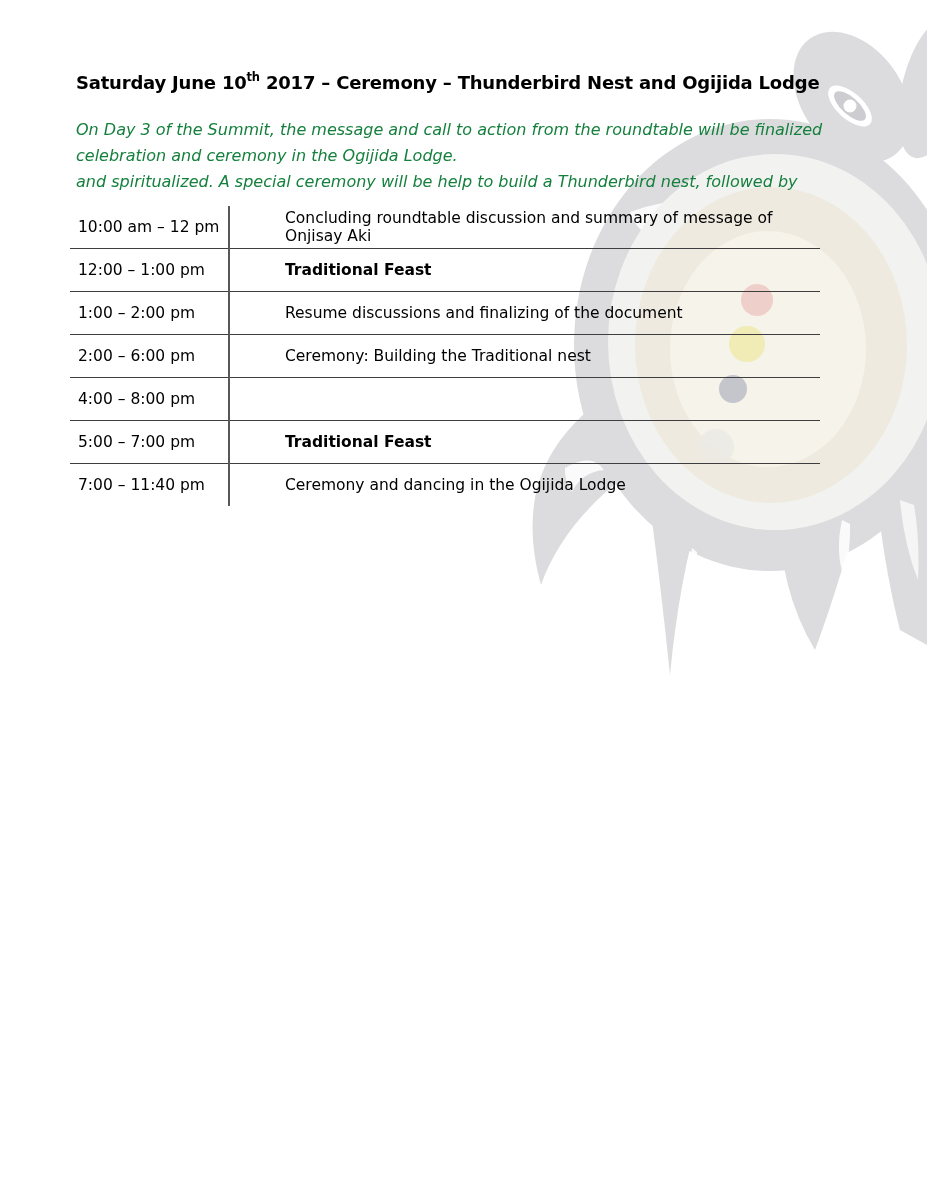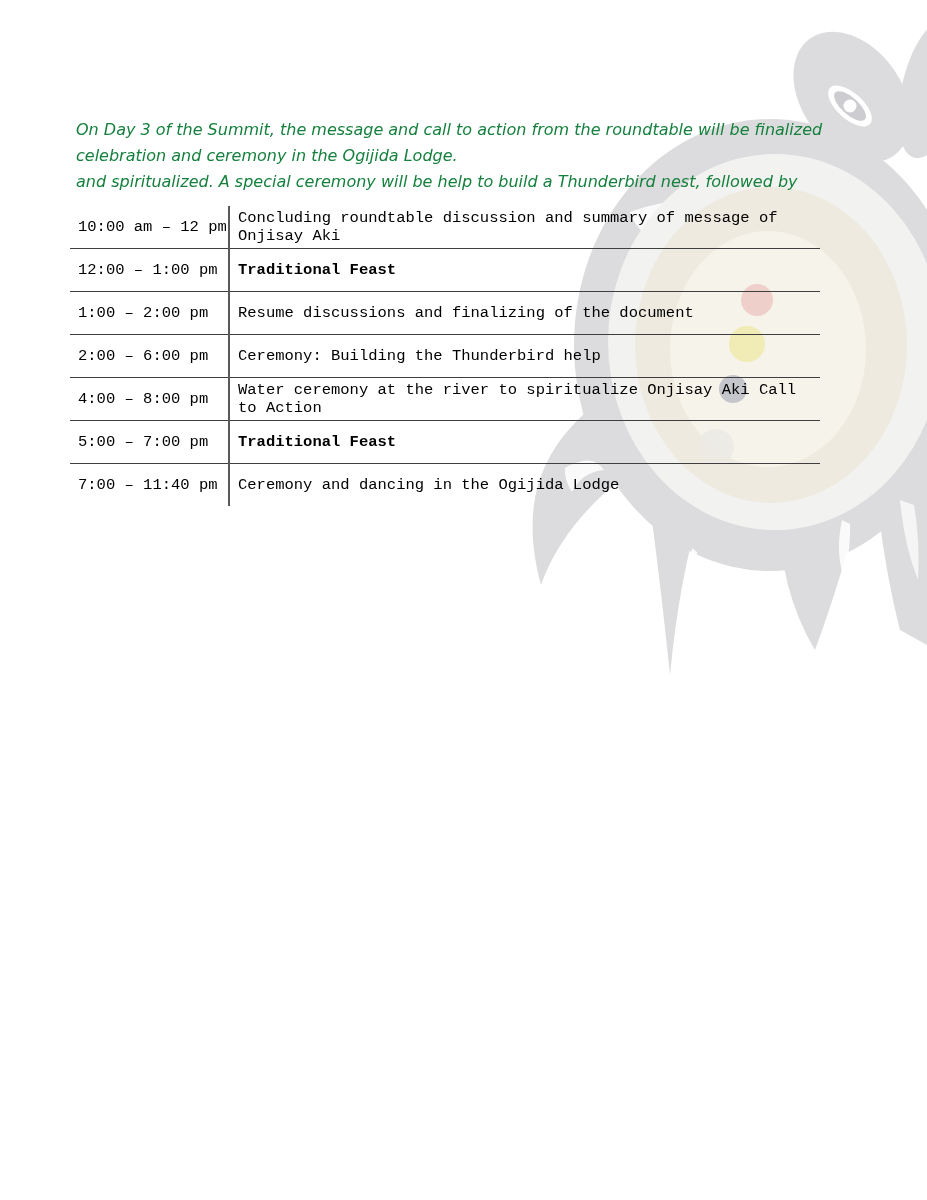--- a/index.html
+++ b/index.html
@@ -59,28 +59,28 @@
     width: 1.5px;
     background: #58585a;
   }
   .row {
     display: flex;
     align-items: center;
     height: 42px;
     border-bottom: 1.4px solid #3e3e40;
   }
   .row:last-child { border-bottom: none; }
-  .cell { font-size: 15.5px; color: #000000; font-family: Liberation Mono, monospace; }
+  .cell { font-size: 15.5px; color: #000000; }
   .cell.time {
     flex: none;
     width: 158px;
     padding-left: 8px;
     box-sizing: border-box;
   }
-  .cell.event { padding-left: 10px; }
+  .cell.event { padding-left: 26px; margin-left: 31px; }
   .cell.event.bold { font-weight: bold; }
 </style>
 </head>
 <body>
 
 <div class="page">
 
   <svg class="watermark" viewBox="0 0 447 727" aria-hidden="true">
 
     <ellipse cx="372" cy="97" rx="50" ry="72" transform="rotate(-36 372 97)" fill="#dcdcde"></ellipse>
@@ -113,20 +113,21 @@
     <circle cx="253" cy="389" r="14" opacity="0.55" fill="#9ba1b1"></circle>
     <circle cx="236" cy="447" r="18" opacity="0.9" fill="#eceae4"></circle>
 
     <ellipse cx="370" cy="106" rx="27" ry="13" transform="rotate(42 370 106)" fill="#ffffff"></ellipse>
     <ellipse cx="370" cy="106" rx="20" ry="8.5" transform="rotate(42 370 106)" fill="#cdcdd1"></ellipse>
     <circle cx="370" cy="106" r="6.5" fill="#ffffff"></circle>
   </svg>
 
   <div class="content">
 
+    <h1 class="title"><span>Saturday June 10</span><sup>th</sup><span> 2017 – Ceremony – Thunderbird Nest and Ogijida Lodge</span></h1>
 
     <div class="intro">
       <div class="line">On Day 3 of the Summit, the message and call to action from the roundtable will be finalized</div>
       <div class="line">celebration and ceremony in the Ogijida Lodge.</div>
       <div class="line">and spiritualized. A special ceremony will be help to build a Thunderbird nest, followed by</div>
     </div>
 
     <div class="schedule" id="schedule">
         <div class="row">
           <div class="cell time">10:00 am – 12 pm</div>
@@ -135,25 +136,24 @@
         <div class="row">
           <div class="cell time">12:00 – 1:00 pm</div>
           <div class="cell event bold">Traditional Feast</div>
         </div>
         <div class="row">
           <div class="cell time">1:00 – 2:00 pm</div>
           <div class="cell event">Resume discussions and finalizing of the document</div>
         </div>
         <div class="row">
           <div class="cell time">2:00 – 6:00 pm</div>
-          <div class="cell event">Ceremony: Building the Thunderbird help</div>
+          <div class="cell event">Ceremony: Building the Traditional nest</div>
         </div>
         <div class="row">
           <div class="cell time">4:00 – 8:00 pm</div>
-          <div class="cell event">Water ceremony at the river to spiritualize Onjisay Aki Call to Action</div>
         </div>
         <div class="row">
           <div class="cell time">5:00 – 7:00 pm</div>
           <div class="cell event bold">Traditional Feast</div>
         </div>
         <div class="row">
           <div class="cell time">7:00 – 11:40 pm</div>
           <div class="cell event">Ceremony and dancing in the Ogijida Lodge</div>
         </div>
       </div>

